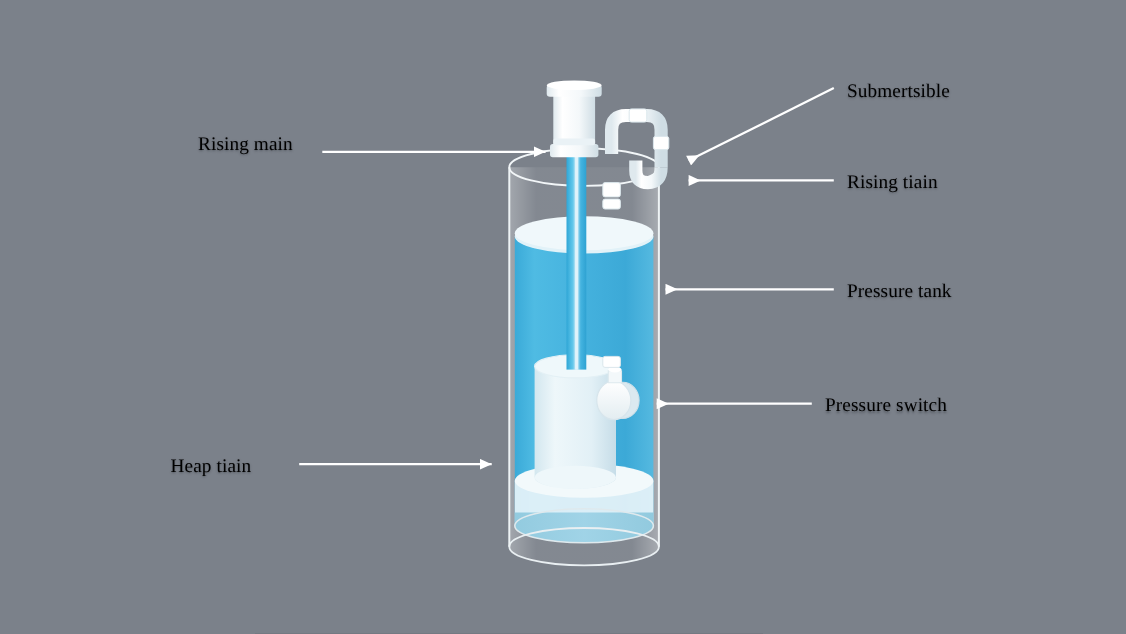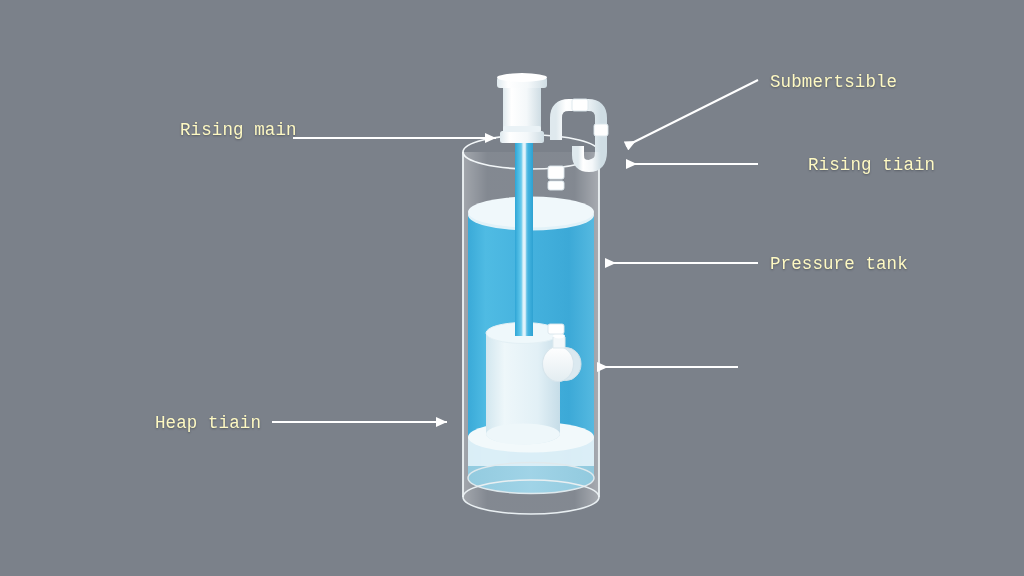--- a/index.html
+++ b/index.html
@@ -17,23 +17,23 @@
   }
   #vec {
     position: absolute;
     left: 0;
     top: 0;
     width: 1024px;
     height: 576px;
   }
   .lbl {
     position: absolute;
-    color: #fef9c3;
+    color: #000000;
     font-size: 17.5px;
-    font-family: Liberation Mono, monospace;
+    font-family: Liberation Serif, serif;
     white-space: nowrap;
     letter-spacing: 0.1px;
     text-shadow: 0 1px 2px rgba(40,44,50,0.45);
     user-select: none;
   }
   .lbl.right { text-align: left; }
   .lbl.left  { text-align: right; }
 </style>
 </head>
 <body>
@@ -168,20 +168,21 @@
       <line x1="758" y1="263" x2="605" y2="263" marker-end="url(#arrowL)"></line>
       <line x1="738" y1="367" x2="597" y2="367" marker-end="url(#arrowL)"></line>
       <line x1="272" y1="422" x2="447" y2="422" marker-end="url(#arrowR)"></line>
     </g>
   </svg>
 
   <div class="lbl left" style="left:180px; top:120px;">Rising main</div>
 
   <div class="lbl right" style="left:770px; top:72px;">Submertsible</div>
 
-  <div class="lbl right" style="left:808px; top:155px;">Rising tiain</div>
+  <div class="lbl right" style="left:770px; top:155px;">Rising tiain</div>
 
   <div class="lbl right" style="left:770px; top:254px;">Pressure tank</div>
 
+  <div class="lbl right" style="left:750px; top:358px;">Pressure switch</div>
 
   <div class="lbl left" style="left:155px; top:413px;">Heap tiain</div>
 
 </div>
 
 </body></html>

